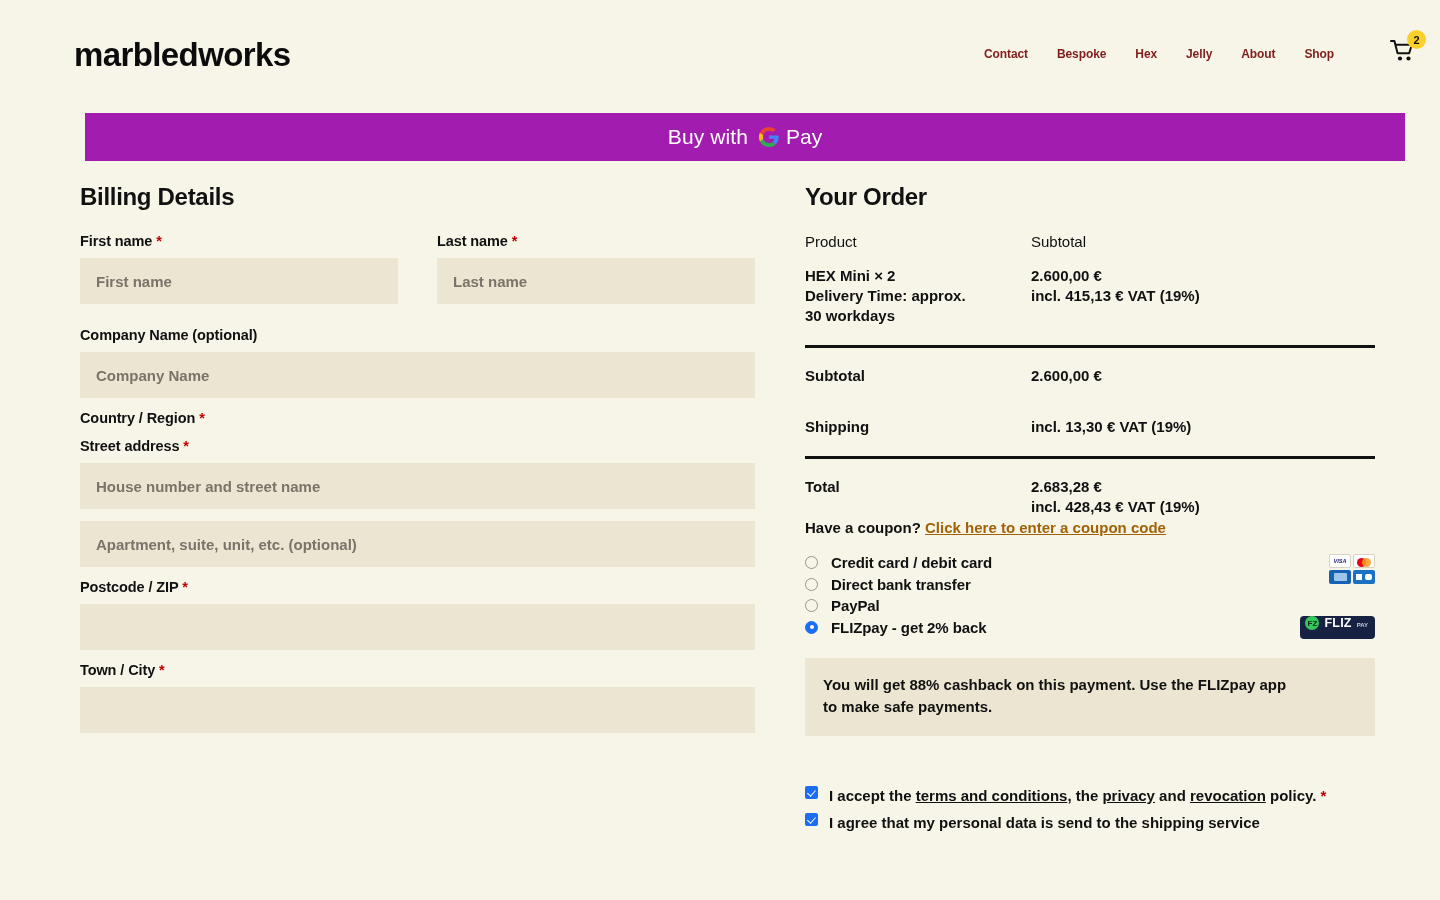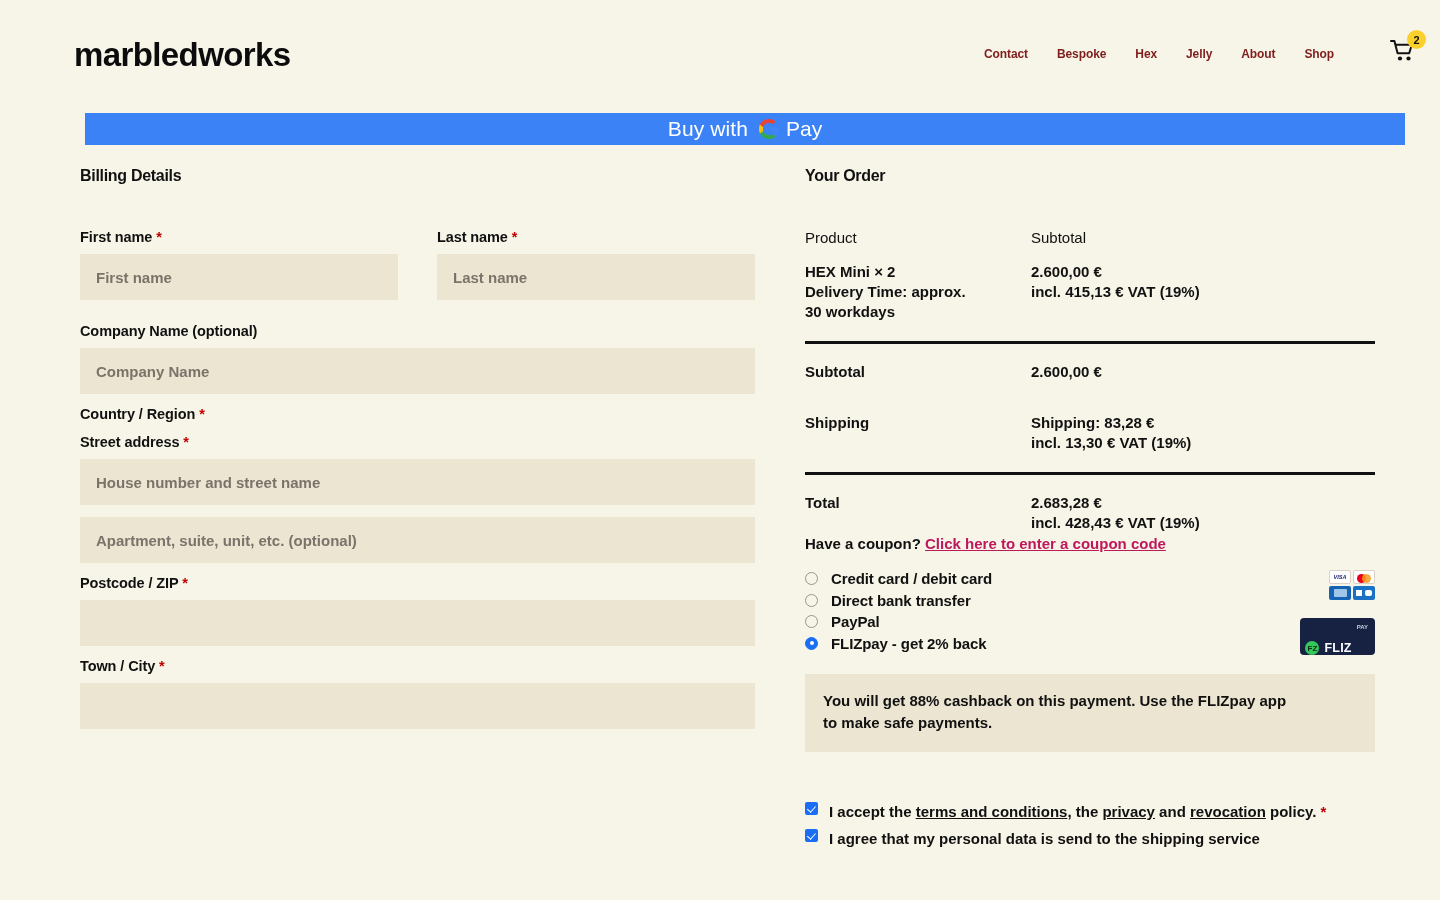--- a/index.html
+++ b/index.html
@@ -31,36 +31,36 @@
     position: absolute; top: -9px; right: -10px;
     width: 19px; height: 19px; border-radius: 50%;
     background: #fbd02c; color: #111;
     font-size: 11px; font-weight: 700;
     display: flex; align-items: center; justify-content: center;
   }
 
   
   .gpay-btn {
     margin: 27px 35px 0 85px;
-    height: 32px; background: #3b82f6; border: none; cursor: pointer;
+    height: 48px; background: #a21caf; border: none; cursor: pointer;
     display: flex; align-items: center; justify-content: center; gap: 2px;
     width: 1320px;
   }
   .gpay-text { color: #fff; font-size: 21px; font-weight: 400; letter-spacing: 0.1px; }
   .gpay-g { width: 22px; height: 22px; margin: 0 4px 0 8px; }
   .gpay-pay { color: #fff; font-size: 21px; font-weight: 400; }
 
   
   .content { display: flex; padding: 22px 0 0 0; }
   .col-billing { width: 755px; padding-left: 80px; }
   .col-order { width: 620px; padding-left: 50px; }
 
   .section-title {
-    font-size: 16px; font-weight: 700; letter-spacing: -0.3px;
-    margin-bottom: 44px;
+    font-size: 24px; font-weight: 700; letter-spacing: -0.3px;
+    margin-bottom: 22px;
   }
 
   
   .field-label {
     font-size: 14.5px; font-weight: 700; margin-bottom: 9px;
     display: block; letter-spacing: -0.1px;
   }
   .req { color: #c00000; font-weight: 700; }
   .input {
     width: 100%; height: 46px; background: #ece5d2;
@@ -85,21 +85,21 @@
   
   .order-row { display: flex; }
   .order-c1 { width: 226px; }
   .order-c2 { flex: 1; }
   .order-head { font-size: 15px; font-weight: 400; margin-bottom: 16px; }
   .order-cell { font-size: 15px; font-weight: 700; line-height: 20px; }
   .hr { height: 3px; background: #111; margin: 19px 0 18px 0; }
   .mb-line { margin-bottom: 31px; }
 
   .coupon { font-size: 15px; font-weight: 700; margin: 2px 0 16px 0; }
-  .coupon a { color: #be185d; text-decoration: underline; }
+  .coupon a { color: #a16207; text-decoration: underline; }
 
   
   .pay-list { position: relative; }
   .pay-item { display: flex; align-items: center; height: 21.5px; }
   .radio {
     width: 13px; height: 13px; border-radius: 50%;
     border: 1px solid #9a948a; background: #f7f4e8;
     margin-right: 13px; flex: none; position: relative;
     cursor: pointer;
   }
@@ -126,21 +126,21 @@
   .mc-b { background: #f79e1b; right: 3px; opacity: .85; }
   .ico-ec { background: #1463b4; position: relative; }
   .ec-inner { width: 13px; height: 8px; background: #9fc6e8; border-radius: 1px; }
   .ico-blue { background: #1b72c4; position: relative; }
   .blue-sq { width: 6px; height: 6px; background: #fff; position: absolute; left: 3px; top: 4px; }
   .blue-rc { width: 7px; height: 6px; background: #fff; border-radius: 2px; position: absolute; right: 3px; top: 4px; }
 
   .fliz-badge {
     position: absolute; right: 0; bottom: -1px;
     background: #172243; border-radius: 4px;
-    height: 37px; display: flex; align-items: flex-end;
+    height: 23px; display: flex; align-items: flex-start;
     padding: 0 7px 0 5px; gap: 5px;
   }
   .fliz-circle {
     width: 14px; height: 14px; border-radius: 50%; background: #34c759;
     display: flex; align-items: center; justify-content: center;
     color: #0e2a16; font-size: 8px; font-weight: 700;
   }
   .fliz-name { color: #fff; font-size: 12.5px; font-weight: 700; letter-spacing: 0.2px; }
   .fliz-sub { color: #c8cddd; font-size: 6px; font-weight: 700; align-self: flex-start; margin-top: 6px; }
 
@@ -285,21 +285,20 @@
     <div class="hr"></div>
 
     <div class="order-row mb-line">
       <div class="order-c1 order-cell">Subtotal</div>
       <div class="order-c2 order-cell">2.600,00 €</div>
     </div>
 
     <div class="order-row">
       <div class="order-c1 order-cell">Shipping</div>
       <div class="order-c2 order-cell">
-        <div>Shipping: 83,28 €</div>
         <div>incl. 13,30 € VAT (19%)</div>
       </div>
     </div>
 
     <div class="hr"></div>
 
     <div class="order-row">
       <div class="order-c1 order-cell">Total</div>
       <div class="order-c2 order-cell">
         <div>2.683,28 €</div>

